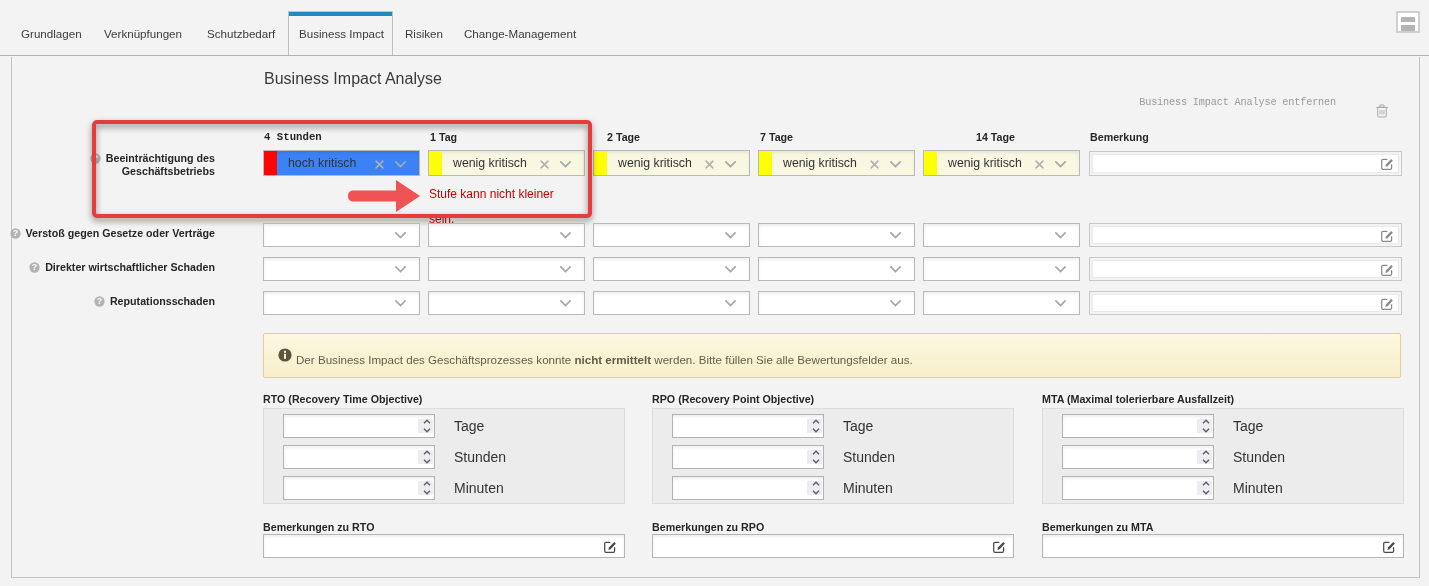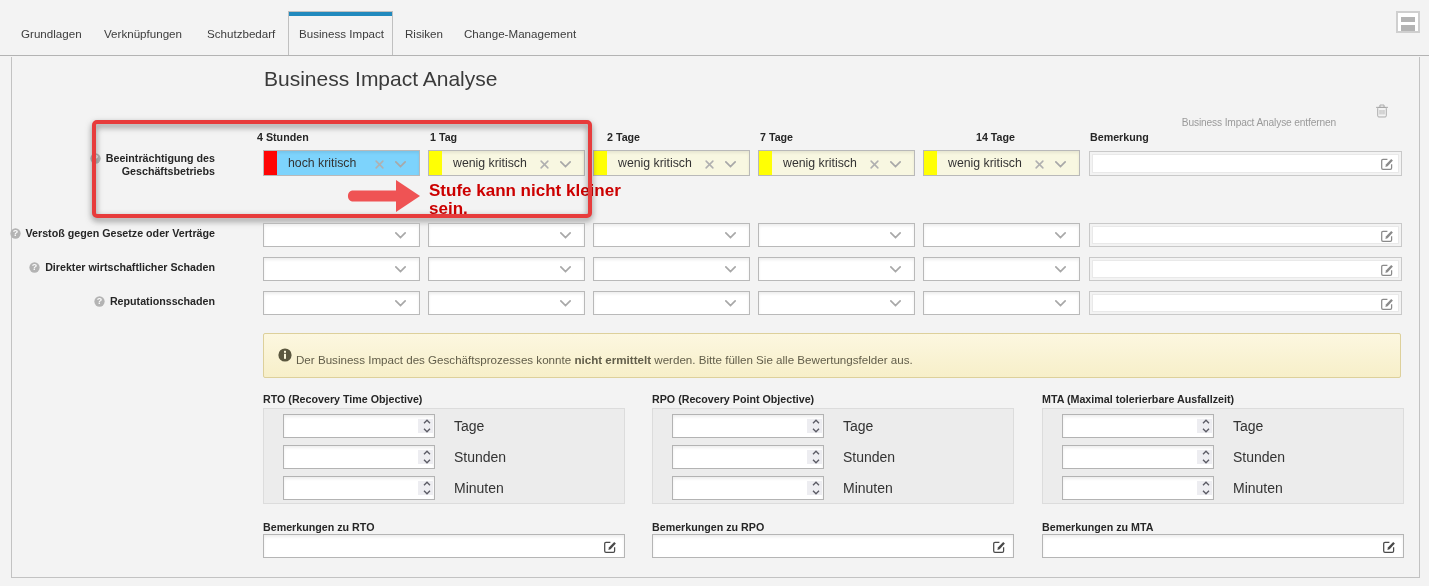--- a/index.html
+++ b/index.html
@@ -7,37 +7,37 @@
     font-family:"Liberation Sans", sans-serif; }
   #page { position:relative; width:1394px; height:586px; }
   .abs { position:absolute; }
   .tabtext { font-size:11.6px; color:#3c3c3c; white-space:nowrap; line-height:12px; }
   #tabline { left:0; top:0; width:1429px; height:56px; border-bottom:1px solid #b3b3b3; }
   #activetab { left:288px; top:11px; width:105px; height:44px;
     border:1px solid #c0c0c0; border-bottom:none; background:#f3f3f3; }
   #activetab .bluebar { position:absolute; left:0; right:0; top:0; height:4px; background:#2189bd; }
   #panel { left:11px; top:57px; width:1409px; height:521px;
     border:1px solid #c2c2c2; border-top:none; background:#f3f3f3; }
-  .h1 { font-size:21px; color:#3a3a3a; white-space:nowrap; line-height:16px; }
+  .h1 { font-size:16px; color:#3a3a3a; white-space:nowrap; line-height:16px; }
   .blab { font-size:10.7px; font-weight:bold; color:#262626; white-space:nowrap; line-height:12px; }
   .rlab { font-size:10.7px; font-weight:bold; color:#262626; white-space:nowrap;
     text-align:right; line-height:12.5px; }
   .rlab svg { display:inline-block; vertical-align:-2px; margin-right:5px; }
   .remove { font-size:10.2px; letter-spacing:-0.15px; color:#9a9a9a; white-space:nowrap; line-height:11px; }
   .sel { background:#fff; border:1px solid #b9b9b9; box-shadow: inset 0 2px 3px rgba(0,0,0,0.07); }
-  .pinksel { background:#7dd3fc; }
+  .pinksel { background:#3b82f6; }
   .yellsel { background:#f8f7e1; }
   .block { position:absolute; left:0; top:0; bottom:0; width:13px; }
   .redblock { background:#fe0505; }
   .yellowblock { background:#ffff04; }
   .seltext { position:absolute; left:24px; top:6px; font-size:12.3px; color:#333; line-height:13px; }
   .bembox { background:#f3f3f3; border:1px solid #c9c9c9; }
   .bembox .inner { position:absolute; left:2px; right:2px; top:2px; bottom:2px;
     background:#fff; border:1px solid #e9e9e9; }
-  .errtxt { font-size:17px; font-weight:bold; color:#cc0000; line-height:18px; }
+  .errtxt { font-size:12px; font-weight:normal; color:#cc0000; line-height:25px; }
   #infobox { left:263px; top:333px; width:1138px; height:45px;
     background:linear-gradient(#fcf7e0,#f7efc9); border:1px solid #ddd09b; border-radius:2px; }
   .infotext { font-size:11.6px; color:#615d49; white-space:nowrap; line-height:12px;text-align:center; }
   .graybox { background:#ececec; border:1px solid #dcdcdc; }
   .numin { background:#fff; border:1px solid #b3b3b3; box-shadow: inset 0 2px 3px rgba(0,0,0,0.07); }
   .spin { position:absolute; right:1px; top:4px; bottom:4px; width:15px; background:#ededf1; }
   .ulab { font-size:14px; color:#333; white-space:nowrap; line-height:15px; }
   .botin { background:#fff; border:1px solid #b5b5b5; box-shadow: inset 0 2px 3px rgba(0,0,0,0.07); }
   #menuicon { left:1396px; top:11px; width:24px; height:22px; background:#fff;
     border:2px solid #cfcfcf; }
@@ -63,33 +63,33 @@
 
   <div class="abs" id="menuicon">
     <span class="bar" style="top:4px; height:5px;"></span>
     <span class="bar" style="top:12px; height:6px;"></span>
   </div>
 
   <div class="abs" id="panel"></div>
 
   <div class="abs h1" style="left:264px; top:71px;">Business Impact Analyse</div>
 
-  <div class="abs remove" style="right:58px; top:117px;">Business Impact Analyse entfernen</div>
+  <div class="abs remove" style="right:58px; top:97px;font-family:Liberation Mono, monospace;">Business Impact Analyse entfernen</div>
   <svg class="abs" style="left:1375px; top:104px;" width="14" height="14" viewBox="0 0 14 15">
     <g fill="none" stroke="#a6a6a6" stroke-width="1.0">
       <rect x="2.4" y="3.6" width="9.2" height="10.3" rx="1.2"></rect>
       <line x1="0.6" y1="3.6" x2="13.4" y2="3.6"></line>
       <path d="M4.8 3.3 L4.8 1.1 L9.2 1.1 L9.2 3.3"></path>
       <line x1="4.9" y1="6.4" x2="4.9" y2="11.2" stroke-width="0.85"></line>
       <line x1="7" y1="6.4" x2="7" y2="11.2" stroke-width="0.85"></line>
       <line x1="9.1" y1="6.4" x2="9.1" y2="11.2" stroke-width="0.85"></line>
     </g>
   </svg>
 
-  <div class="abs blab" style="left:257px; top:131px;">4 Stunden</div>
+  <div class="abs blab" style="left:264px; top:131px;font-family:Liberation Mono, monospace;">4 Stunden</div>
   <div class="abs blab" style="left:430px; top:131px;">1 Tag</div>
   <div class="abs blab" style="left:595px; top:131px;padding-left:12px;">2 Tage</div>
   <div class="abs blab" style="left:760px; top:131px;">7 Tage</div>
   <div class="abs blab" style="left:976px; top:131px;">14 Tage</div>
   <div class="abs blab" style="left:1090px; top:131px;">Bemerkung</div>
 
   <div class="abs rlab" style="right:1179px; top:152px;"><svg width="11" height="11" viewBox="0 0 12 12">
         <circle cx="6" cy="6" r="5.6" fill="#b3b3b3"></circle>
         <text x="6" y="8.8" font-size="9.8" font-weight="bold" fill="#fbfbfb" text-anchor="middle" font-family="Liberation Sans">?</text>
       </svg>Beeinträchtigung des<br>Geschäftsbetriebs</div>

